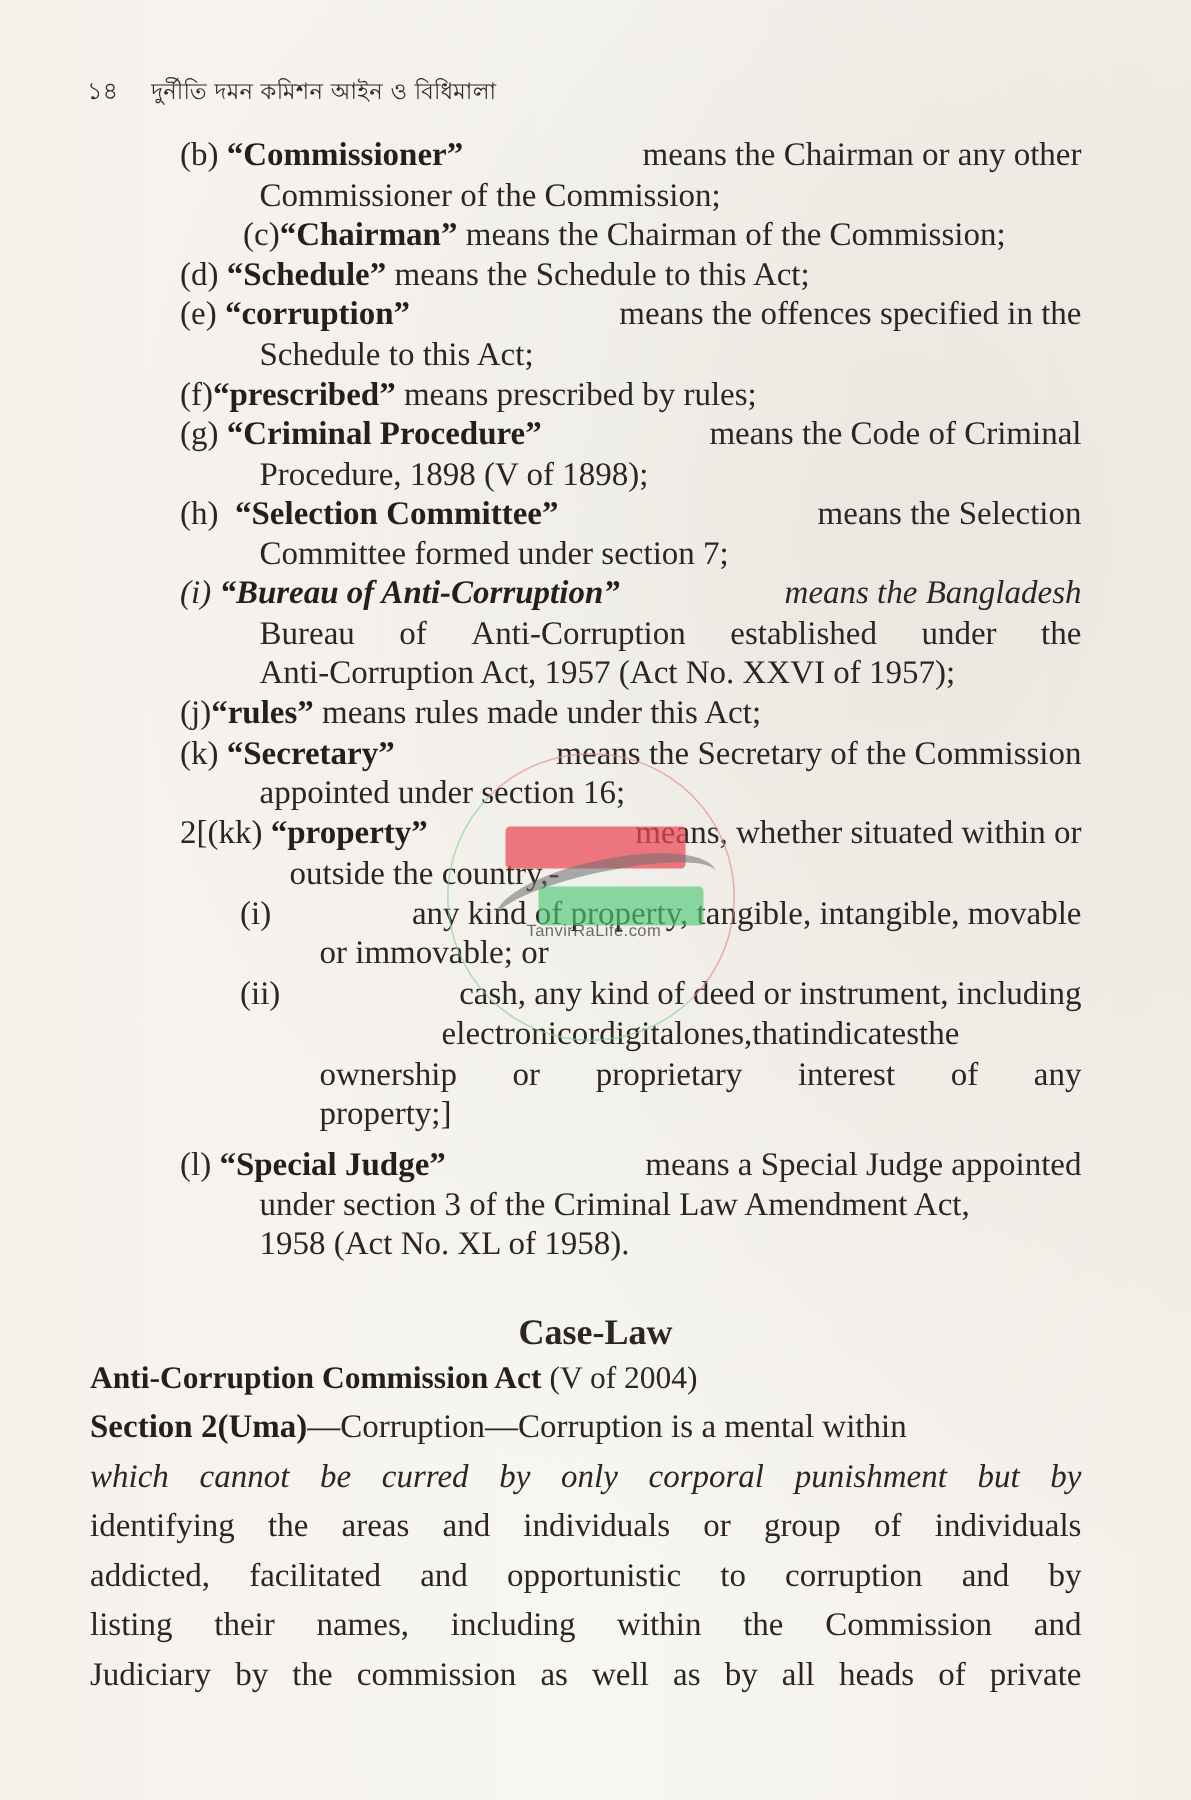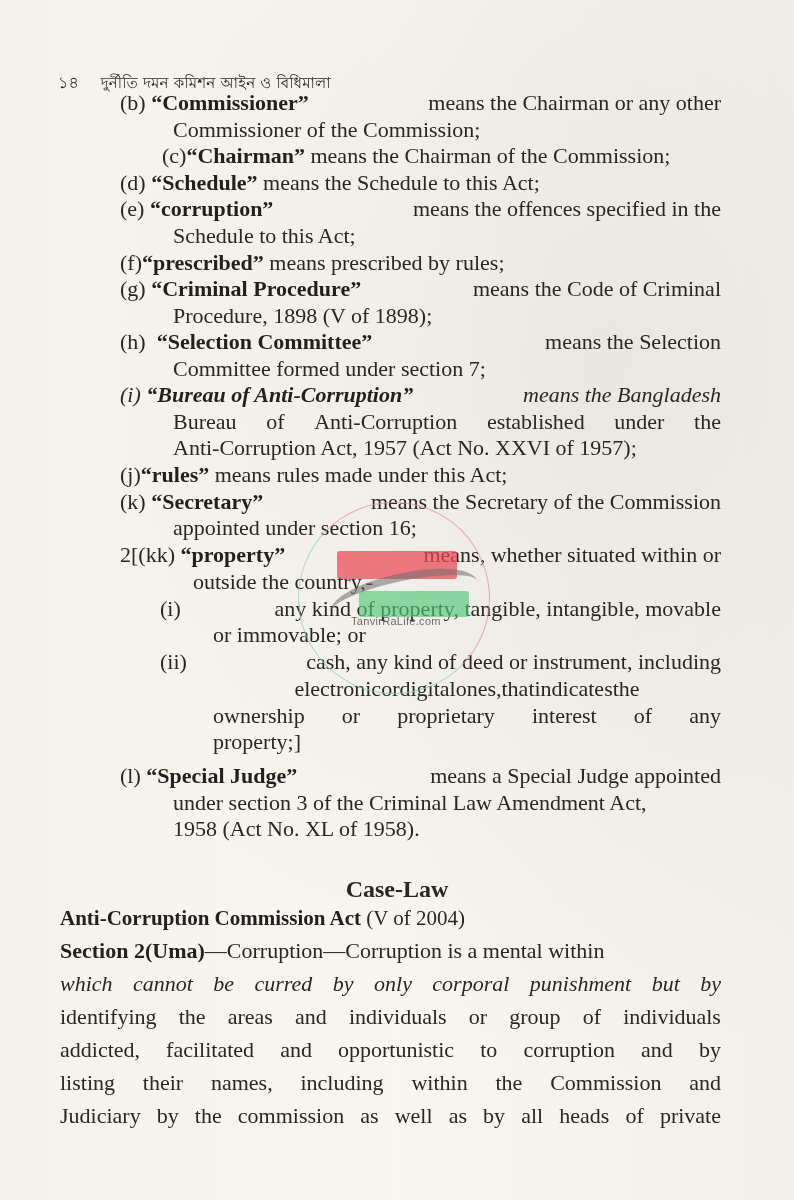--- a/index.html
+++ b/index.html
@@ -9,21 +9,21 @@
     font-family:"Liberation Serif", serif;
     color:#2a2622;
   }
   .page-bg {
     position:absolute; inset:0;
     background:
       radial-gradient(ellipse at 75% 30%, rgba(225,222,214,0.55) 0%, rgba(247,244,238,0) 60%),
       linear-gradient(90deg, #f5f2ec 0%, #f8f6f1 50%, #f3f0ea 100%);
   }
   .running-head {
-    position:absolute; top:70px; left:58px;
+    position:absolute; top:48px; left:58px;
     font-size:17px; font-family:"DejaVu Sans", sans-serif; color:#2d2a26;
     display:flex; gap:22px; align-items:baseline;
   }
   .running-head .pg { font-size:16px; }
   .running-head .title { font-size:15px; letter-spacing:0.2px; }
 
   .line {
     position:absolute; font-size:22px; line-height:27px; white-space:nowrap;
     transform-origin:left top;
   }

